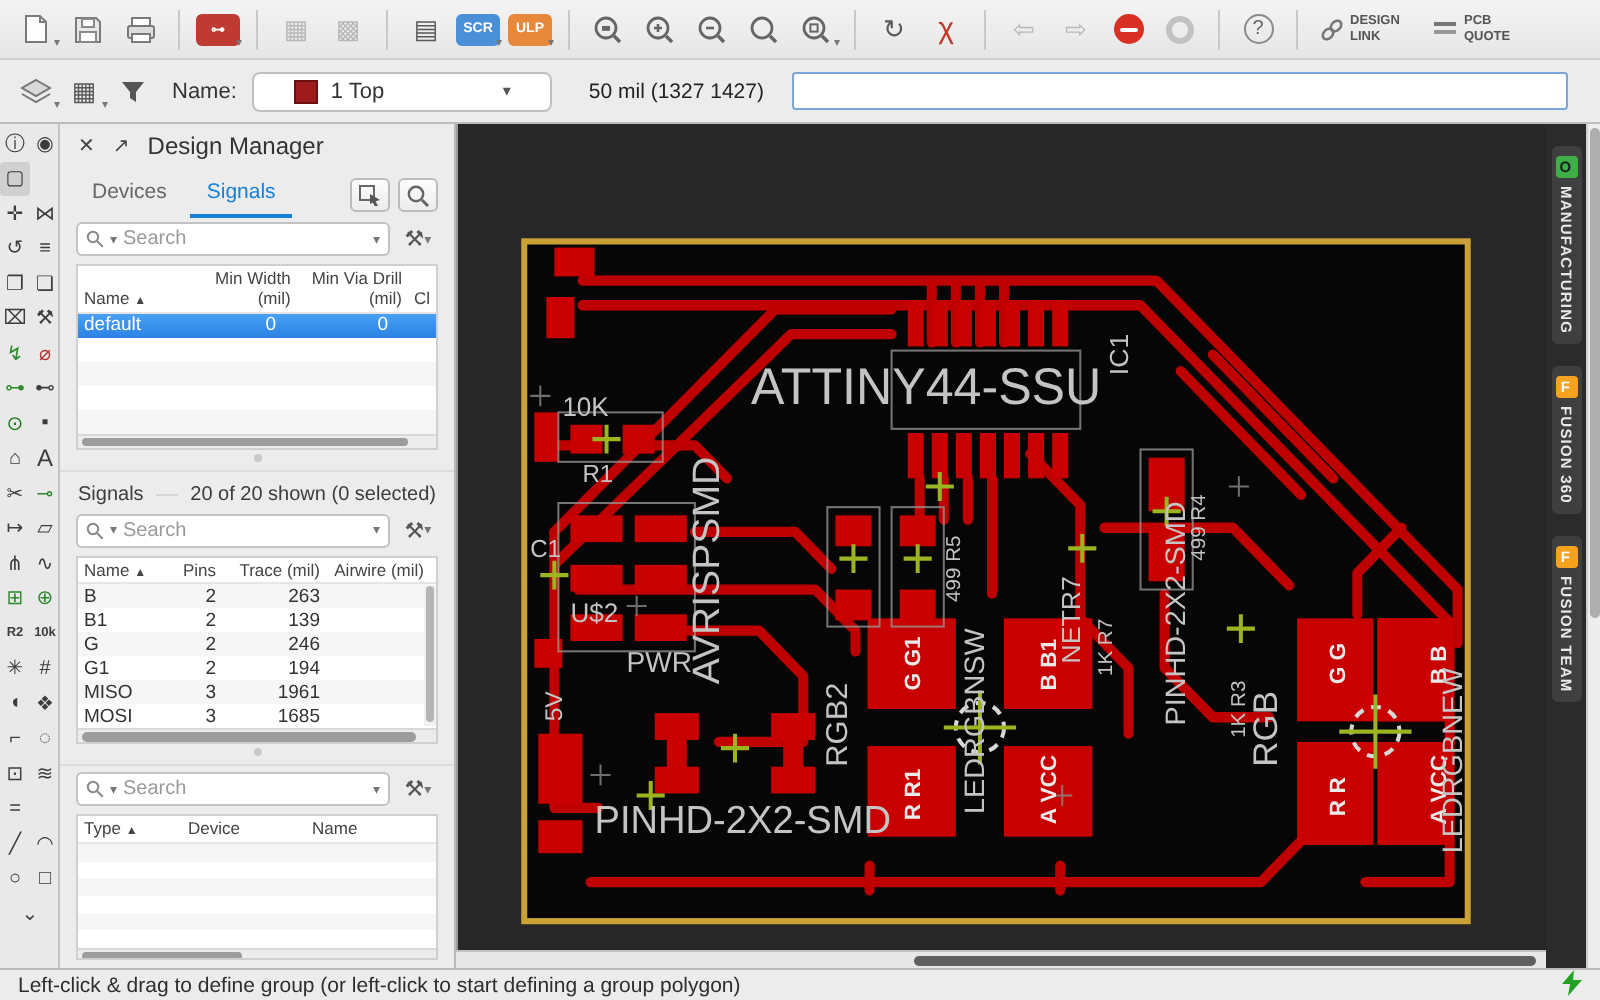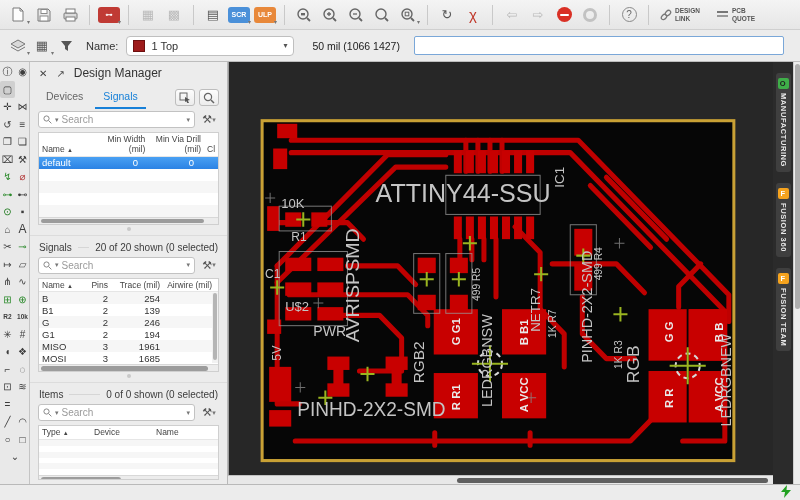--- a/index.html
+++ b/index.html
@@ -16,22 +16,22 @@
   .chipbtn{width:22px;height:16px;border-radius:3px;color:#fff;font-size:7px;font-weight:bold;
            display:flex;align-items:center;justify-content:center}
   .sep{width:1px;height:20px;background:#c9c9c9;margin:0 5px;flex:0 0 1px}
   .stop{width:15px;height:15px;border-radius:50%;background:#d93025;position:relative}
   .stop:after{content:"";position:absolute;left:3px;right:3px;top:6.5px;height:2.5px;background:#fff;border-radius:1px}
   .graycirc{width:14px;height:14px;border-radius:50%;border:3px solid #c2c2c2}
   .helpc{width:15px;height:15px;border-radius:50%;border:1.5px solid #8a8a8a;color:#666;
          font-size:10px;display:flex;align-items:center;justify-content:center}
   .lblbtn{display:flex;align-items:center;gap:3px;color:#555;font-size:6.5px;font-weight:bold;line-height:1.1;padding:0 4px}
   .tb2{height:32px;flex:0 0 32px;display:flex;align-items:center;background:#ececec;border-bottom:1px solid #bdbdbd;padding:0 6px}
-  .layer-dd{width:168px;height:20px;background:#fff;border:1px solid #bfbfbf;border-radius:4px;
-            display:flex;align-items:center;gap:6px;padding:0 6px;margin-left:8px}
+  .layer-dd{width:150px;height:20px;background:#fff;border:1px solid #bfbfbf;border-radius:4px;
+            display:flex;align-items:center;gap:6px;padding:0 20px;margin-left:8px}
   .swatch{width:12px;height:12px;background:#9e1b1b;border:1px solid #6d0f0f}
   .caret{margin-left:auto;font-size:8px;color:#555}
   .coordtxt{margin-left:18px;font-size:10.5px;color:#222;white-space:nowrap}
   .cmdin{flex:1;height:19px;margin:0 10px 0 14px;border:1.5px solid #7aa7d8;border-radius:2px;
          background:#fff;font-family:"Liberation Sans",sans-serif;font-size:11px;padding:0 4px;outline:none}
   
   .main{flex:1;display:flex;min-height:0}
   .rail{width:30px;flex:0 0 30px;background:#e9e9e9;border-right:1px solid #c4c4c4;
         display:grid;grid-template-columns:15px 15px;align-content:start;padding-top:1px}
   .ric{height:17.5px;display:flex;align-items:center;justify-content:center;font-size:10px;color:#3d3d3d}
@@ -217,21 +217,21 @@
       <svg width="13" height="12">
           <path d="M1 1h11L8 6v5L5 9V6z" fill="#555"></path>
         </svg>
     </span>
     <span style="margin-left:8px;color:#333">Name:</span>
     <span class="layer-dd">
       <span class="swatch"></span>
       <span>1 Top</span>
       <span class="caret">▾</span>
     </span>
-    <span class="coordtxt">50 mil (1066 1427)</span>
+    <span class="coordtxt">50 mil (1327 1427)</span>
     <input class="cmdin" value="" style="">
   </div>
 
   <div class="main">
 
     <div class="rail">
       <span class="ric">ⓘ</span>
       <span class="ric">◉</span>
       <span class="ric sel">▢</span>
       <span class="ric"></span>
@@ -358,21 +358,21 @@
       <div class="dmtable">
         <div class="thead" style="align-items:center">
           <span class="th" style="width:46px;text-align:left"><span>Name</span> <span style="font-size:6px">▲</span></span>
           <span class="th num" style="width:26px">Pins</span>
           <span class="th num" style="width:52px">Trace (mil)</span>
           <span class="th num" style="width:52px">Airwire (mil)</span>
         </div>
         <div class="tr">
           <span class="td" style="width:46px">B</span>
           <span class="td num" style="width:26px">2</span>
-          <span class="td num" style="width:52px">254</span>
+          <span class="td num" style="width:52px">263</span>
         </div>
         <div class="tr">
           <span class="td" style="width:46px">B1</span>
           <span class="td num" style="width:26px">2</span>
           <span class="td num" style="width:52px">139</span>
         </div>
         <div class="tr">
           <span class="td" style="width:46px">G</span>
           <span class="td num" style="width:26px">2</span>
           <span class="td num" style="width:52px">246</span>
@@ -395,25 +395,20 @@
         <div class="vsb">
             <span class="vthumb"></span>
           </div>
         <div class="hs">
             <span class="thumb" style="left:2px;right:10px"></span>
           </div>
       </div>
       <div class="gripdot"></div>
       <div class="divline"></div>
 
-      <div class="sec-head">
-        <span>Items</span>
-          <span class="hline"></span>
-        <span class="sec-count">0 of 0 shown (0 selected)</span>
-      </div>
       <div class="search-row">
         <span class="sbox">
           <svg width="9" height="9">
               <circle cx="3.5" cy="3.5" r="2.6" fill="none" stroke="#888"></circle>
               <line x1="5.6" y1="5.6" x2="8.4" y2="8.4" stroke="#888"></line>
             </svg>
           <span class="mini">▾</span>
           <span class="ph">Search</span>
           <span class="mini">▾</span>
         </span>
@@ -611,20 +606,21 @@
         <span>FUSION TEAM</span>
       </span>
     </div>
 
     <div class="vscroll">
         <span class="thumb"></span>
       </div>
   </div>
 
   <div class="status">
+    <span>Left-click &amp; drag to define group (or left-click to start defining a group polygon)</span>
     <span class="bolt">
       <svg width="10" height="13">
           <polygon points="6,0 0,7 4,7 3,13 10,5 5.5,5" fill="#21a121"></polygon>
         </svg>
     </span>
   </div>
 
 </div>
 
 </body></html>

